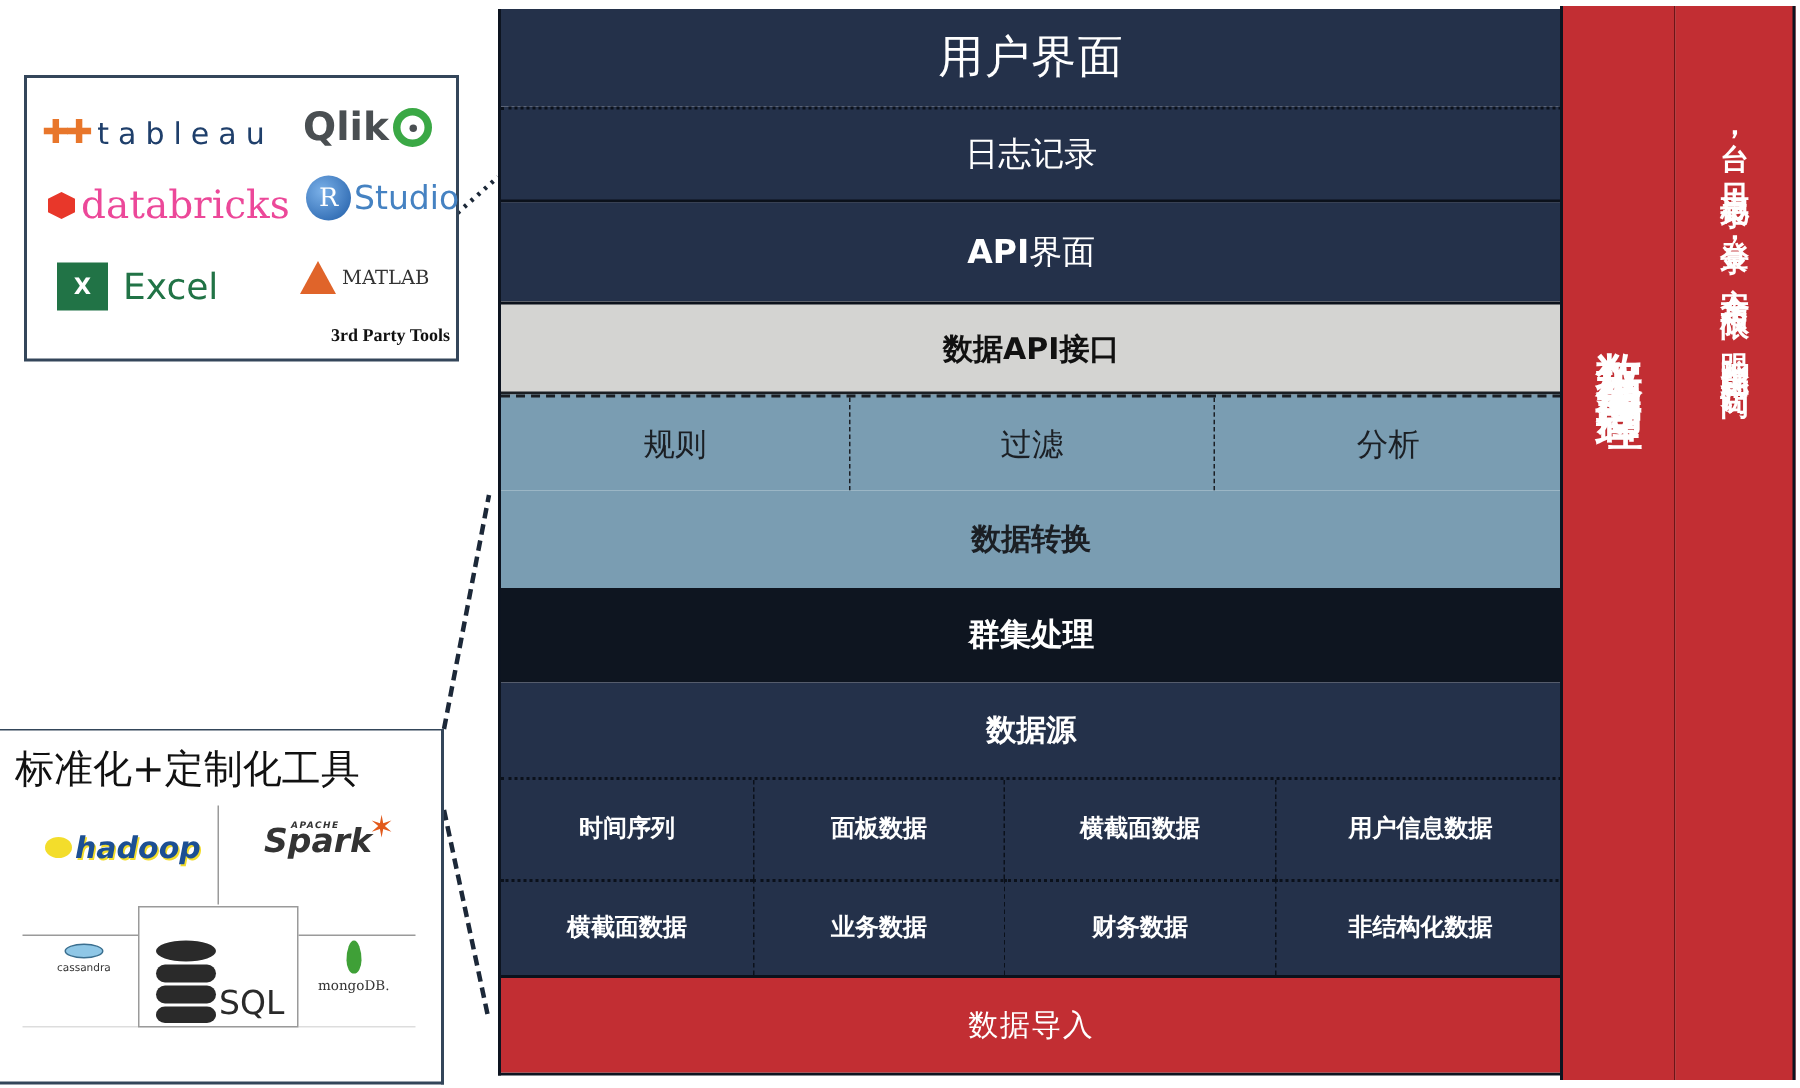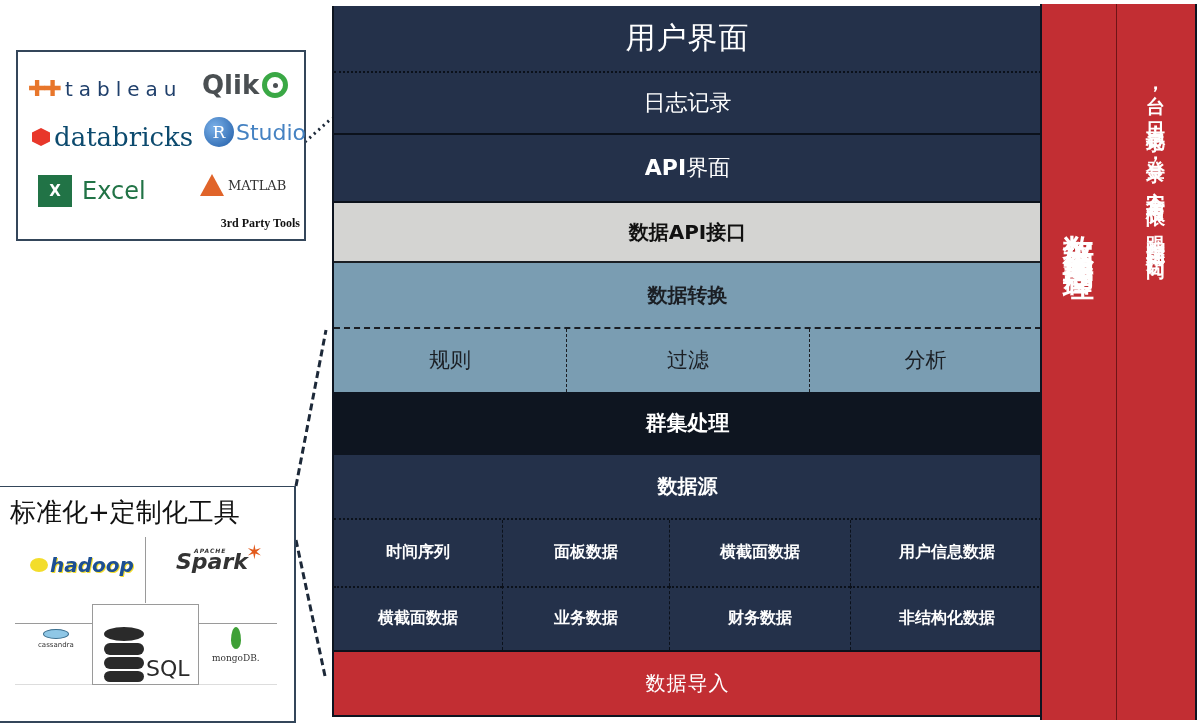--- a/index.html
+++ b/index.html
@@ -57,21 +57,21 @@
   .tools {
     position: absolute; left: 16px; top: 50px; width: 290px; height: 191px;
     border: 2px solid #34465a; background: #fff;
   }
   .logo { position: absolute; display: flex; align-items: center; }
   .tableau { left: 10px; top: 24px; font-size: 20px; color: #1f3f6b; letter-spacing: 6px; }
   .tableau .plus { color: #e8762b; font-size: 22px; margin-right: 6px; letter-spacing: -3px; }
   .qlik { left: 184px; top: 18px; font-size: 26px; font-weight: bold; color: #4a4f52; }
   .qlik .ring { display: inline-block; width: 26px; height: 26px; border-radius: 50%; border: 5px solid #3aa845; margin-left: 3px; position: relative; }
   .qlik .ring::after { content: ""; position: absolute; left: 6px; top: 6px; width: 5px; height: 5px; border-radius: 50%; background: #4a4f52; }
-  .databricks { left: 14px; top: 70px; font-size: 26px; color: #0c4a6e; font-family: "DejaVu Serif", serif; }
+  .databricks { left: 14px; top: 70px; font-size: 26px; color: #ec4899; font-family: "DejaVu Serif", serif; }
   .databricks .stackicon { width: 18px; height: 18px; background: #e8372a; margin-right: 4px; clip-path: polygon(50% 0, 100% 25%, 100% 75%, 50% 100%, 0 75%, 0 25%); }
   .rstudio { left: 186px; top: 65px; font-size: 22px; color: #4582c2; }
   .rstudio .r { width: 30px; height: 30px; border-radius: 50%; background: radial-gradient(circle at 35% 35%, #7ab0e8, #1e5ba6); color: #fff; font-family: "DejaVu Serif", serif; font-size: 17px; display: flex; align-items: center; justify-content: center; margin-right: 2px; }
   .excel { left: 20px; top: 123px; font-size: 24px; color: #217346; }
   .excel .xl { width: 34px; height: 32px; background: #217346; color: #fff; font-size: 15px; font-weight: bold; display: flex; align-items: center; justify-content: center; margin-right: 10px; }
   .matlab { left: 182px; top: 122px; font-size: 13px; color: #333; font-family: "DejaVu Serif", serif; }
   .matlab .peak { width: 0; height: 0; border-left: 12px solid transparent; border-right: 12px solid transparent; border-bottom: 22px solid #e0642a; margin-right: 4px; }
   .tools-label { position: absolute; right: 4px; bottom: 8px; font-size: 12px; font-weight: bold; color: #111; font-family: Liberation Serif, serif; }
 
   
@@ -114,33 +114,33 @@
     <div class="cell">
         <span>日志记录</span>
       </div>
   </div>
   <div class="row navy r-api">
     <span><span>API</span><span class="api-light">界面</span></span>
   </div>
   <div class="row lightgray r-dapi">
     <span>数据API接口</span>
   </div>
-  <div class="row steel r-trans">
-    <span>数据转换</span>
-  </div>
   <div class="row steel r-rules">
     <div class="cell" style="width:232px">
         <span>规则</span>
       </div>
     <div class="cell" style="width:243px">
         <span>过滤</span>
       </div>
     <div class="cell" style="flex:1">
         <span>分析</span>
       </div>
+  </div>
+  <div class="row steel r-trans">
+    <span>数据转换</span>
   </div>
   <div class="row black r-cluster">
     <span>群集处理</span>
   </div>
   <div class="row navy r-src">
     <span>数据源</span>
   </div>
   <div class="grid navy">
     <div class="g">时间序列</div>
     <div class="g">面板数据</div>

